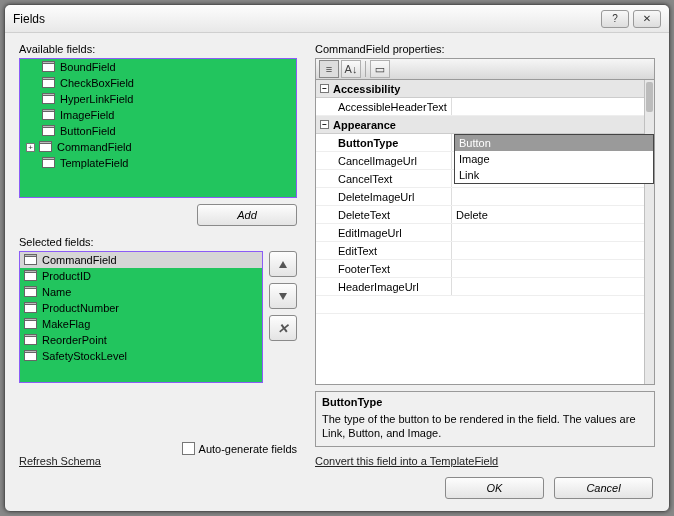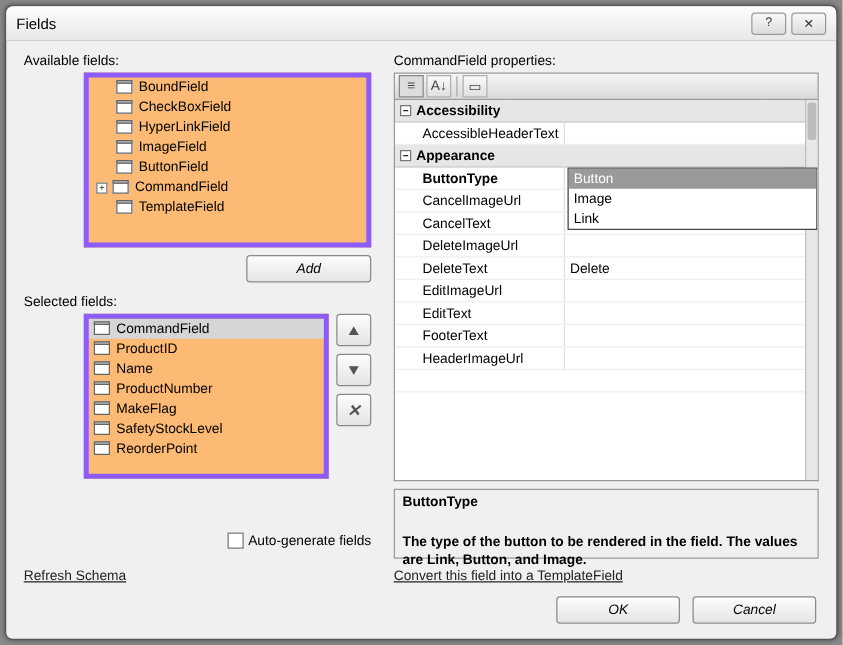--- a/index.html
+++ b/index.html
@@ -6,21 +6,21 @@
 body { margin: 0; background: #888; width: 674px; height: 516px; overflow: hidden; }
 .window { position: absolute; left: 4px; top: 4px; width: 666px; height: 508px; background: #f0f0f0; border: 1px solid #555; border-radius: 6px; box-shadow: 0 0 4px rgba(0,0,0,0.5); display: flex; flex-direction: column; }
 .titlebar { height: 28px; background: linear-gradient(to bottom,#fdfdfd,#e8e8e8); border-top-left-radius: 6px; border-top-right-radius: 6px; display: flex; align-items: center; padding: 0 8px; border-bottom: 1px solid #cfcfcf; }
 .titlebar .title { flex: 1; font-size: 12px; }
 .caption-btn { width: 28px; height: 18px; background: linear-gradient(to bottom,#f8f8f8,#ddd); border: 1px solid #999; border-radius: 3px; margin-left: 4px; display: flex; align-items: center; justify-content: center; font-family: "Segoe UI Symbol", sans-serif; font-size: 10px; color: #333; }
 .content-area { flex: 1; padding: 10px 14px 12px 14px; display: flex; flex-direction: column; }
 .columns { flex: 1; display: flex; gap: 18px; }
 .left-col { width: 278px; display: flex; flex-direction: column; }
 .right-col { flex: 1; display: flex; flex-direction: column; }
 .section-label { font-size: 11px; margin-bottom: 3px; }
-.listbox { background: #fdba74; border: 4px solid #8b5cf6; overflow: auto; margin-left: 48px; }
+.listbox { background: #22c55e; border: 1px solid #8b5cf6; overflow: auto; }
 .available { height: 140px; }
 .tree-item { display: flex; align-items: center; height: 16px; padding-left: 6px; gap: 4px; white-space: nowrap; }
 .tree-item .treeplus { width: 9px; height: 9px; border:1px solid #777; font-size:8px; line-height:7px; text-align:center; color:#333; background:#fff; }
 .tree-item .spacer { width: 12px; display:inline-block; }
 .field-icon { width: 14px; height: 12px; display:inline-block; position: relative; }
 .fi-bg { position:absolute; left:0; top:2px; width:13px; height:9px; background:#fff; border:1px solid #666; }
 .fi-head { position:absolute; left:0; top:0; width:13px; height:3px; background:#bbb; border:1px solid #666; }
 .add-row { display:flex; justify-content:flex-end; margin-top:6px; }
 .btn { height: 22px; background: linear-gradient(to bottom,#fdfdfd,#e4e4e4); border:1px solid #8a8a8a; border-radius:3px; display:flex; align-items:center; justify-content:center;font-style:italic; }
 .add-btn { width: 100px; }
@@ -29,21 +29,21 @@
 .selected-list { flex:1; height: 132px; }
 .selected-buttons { width:28px; display:flex; flex-direction:column; gap:6px; margin-top:0; }
 .icon-btn { width:28px; height:26px; }
 .arrow-up { width:0; height:0; border-left:4px solid transparent; border-right:4px solid transparent; border-bottom:7px solid #555; }
 .arrow-down { width:0; height:0; border-left:4px solid transparent; border-right:4px solid transparent; border-top:7px solid #555; }
 .x-mark { font-size:13px; font-weight:bold; color:#555; }
 .list-row { height:16px; display:flex; align-items:center; padding-left:4px; gap:4px; }
 .list-row.sel { background:#d6d6d6; }
 .auto-row { margin-top:6px; display:flex; align-items:center; gap:4px;justify-content:flex-end; }
 .checkbox { width:13px; height:13px; border:1px solid #777; background:#fff; }
-.link { text-decoration: underline; color:#222; margin-top:16px; display:inline-block; }
+.link { text-decoration: underline; color:#222; display:inline-block; }
 .prop-toolbar { height:22px; background:linear-gradient(to bottom,#f6f6f6,#d9d9d9); border:1px solid #9a9a9a; display:flex; align-items:center; padding:0 3px; gap:2px; }
 .tool-btn { width:20px; height:18px; border:1px solid #b0b0b0; background:linear-gradient(to bottom,#fafafa,#e0e0e0); display:flex; align-items:center; justify-content:center; font-size:9px; color:#444; }
 .tool-btn.active { border-color:#888; background:#ddd; }
 .tool-sep { width:1px; height:16px; background:#aaa; margin:0 2px; }
 .prop-grid { flex:1; border:1px solid #9a9a9a; border-top:none; background:#fff; position:relative; overflow:hidden; }
 .grid-inner { position:absolute; left:0; top:0; right:10px; bottom:0; }
 .vscroll { position:absolute; right:0; top:0; width:10px; bottom:0; background:#e8e8e8; border-left:1px solid #c0c0c0; }
 .vscroll .thumb { position:absolute; left:1px; right:1px; top:2px; height:30px; background:#bcbcbc; border-radius:2px; }
 .cat-row { height:18px; background:#e6e6e6; display:flex; align-items:center; font-weight:bold; border-bottom:1px solid #ccc; }
 .cat-row .catplus { width:9px; height:9px; border:1px solid #777; margin:0 4px; font-size:8px; line-height:7px; text-align:center; background:#fff; }
@@ -52,21 +52,21 @@
 .prop-val { flex:1; display:flex; align-items:center; padding-left:4px; position:relative; }
 .prop-row.sel .prop-name { font-weight:bold; }
 .prop-row.sel .prop-val { font-weight:bold; }
 .drop-btn { position:absolute; right:0; top:0; width:16px; height:17px; background:linear-gradient(to bottom,#f4f4f4,#dcdcdc); border:1px solid #888; display:flex; align-items:center; justify-content:center; }
 .drop-arrow { width:0; height:0; border-left:3px solid transparent; border-right:3px solid transparent; border-top:4px solid #333; }
 .dropdown-list { position:absolute; left:138px; top:54px; right:0; background:#fff; border:1px solid #444; z-index:10; }
 .dropdown-list .dd-item { height:16px; display:flex; align-items:center; padding-left:4px; }
 .dropdown-list .dd-item.sel { background:#9a9a9a; color:#fff; }
 .desc-panel { height:56px; border:1px solid #9a9a9a; margin-top:6px; background:#f0f0f0; padding:4px 6px; }
 .desc-panel .dp-title { font-weight:bold; }
-.desc-panel .dp-text { margin-top:20px; line-height:1.25;font-weight:bold; }
+.desc-panel .dp-text { margin-top:5px; line-height:1.25; }
 .convert-row { margin-top:8px; }
 .dialog-buttons { display:flex; justify-content:flex-end; gap:10px; margin-top:10px; padding-right:2px; }
 .dlg-btn { width:99px; }
 </style>
 </head>
 <body>
 
 <div class="window">
   <div class="titlebar">
     <span class="title">Fields</span>
@@ -177,28 +177,28 @@
                     <span class="fi-bg"></span>
                     <span class="fi-head"></span>
                   </span>
                   <span>MakeFlag</span>
                 </div>
                 <div class="list-row">
                   <span class="field-icon">
                     <span class="fi-bg"></span>
                     <span class="fi-head"></span>
                   </span>
+                  <span>ReorderPoint</span>
+                </div>
+                <div class="list-row">
+                  <span class="field-icon">
+                    <span class="fi-bg"></span>
+                    <span class="fi-head"></span>
+                  </span>
                   <span>SafetyStockLevel</span>
-                </div>
-                <div class="list-row">
-                  <span class="field-icon">
-                    <span class="fi-bg"></span>
-                    <span class="fi-head"></span>
-                  </span>
-                  <span>ReorderPoint</span>
                 </div>
               </div>
             <div class="selected-buttons">
               <div class="btn icon-btn">
                   <div class="arrow-up"></div>
                 </div>
               <div class="btn icon-btn">
                   <div class="arrow-down"></div>
                 </div>
               <div class="btn icon-btn">

